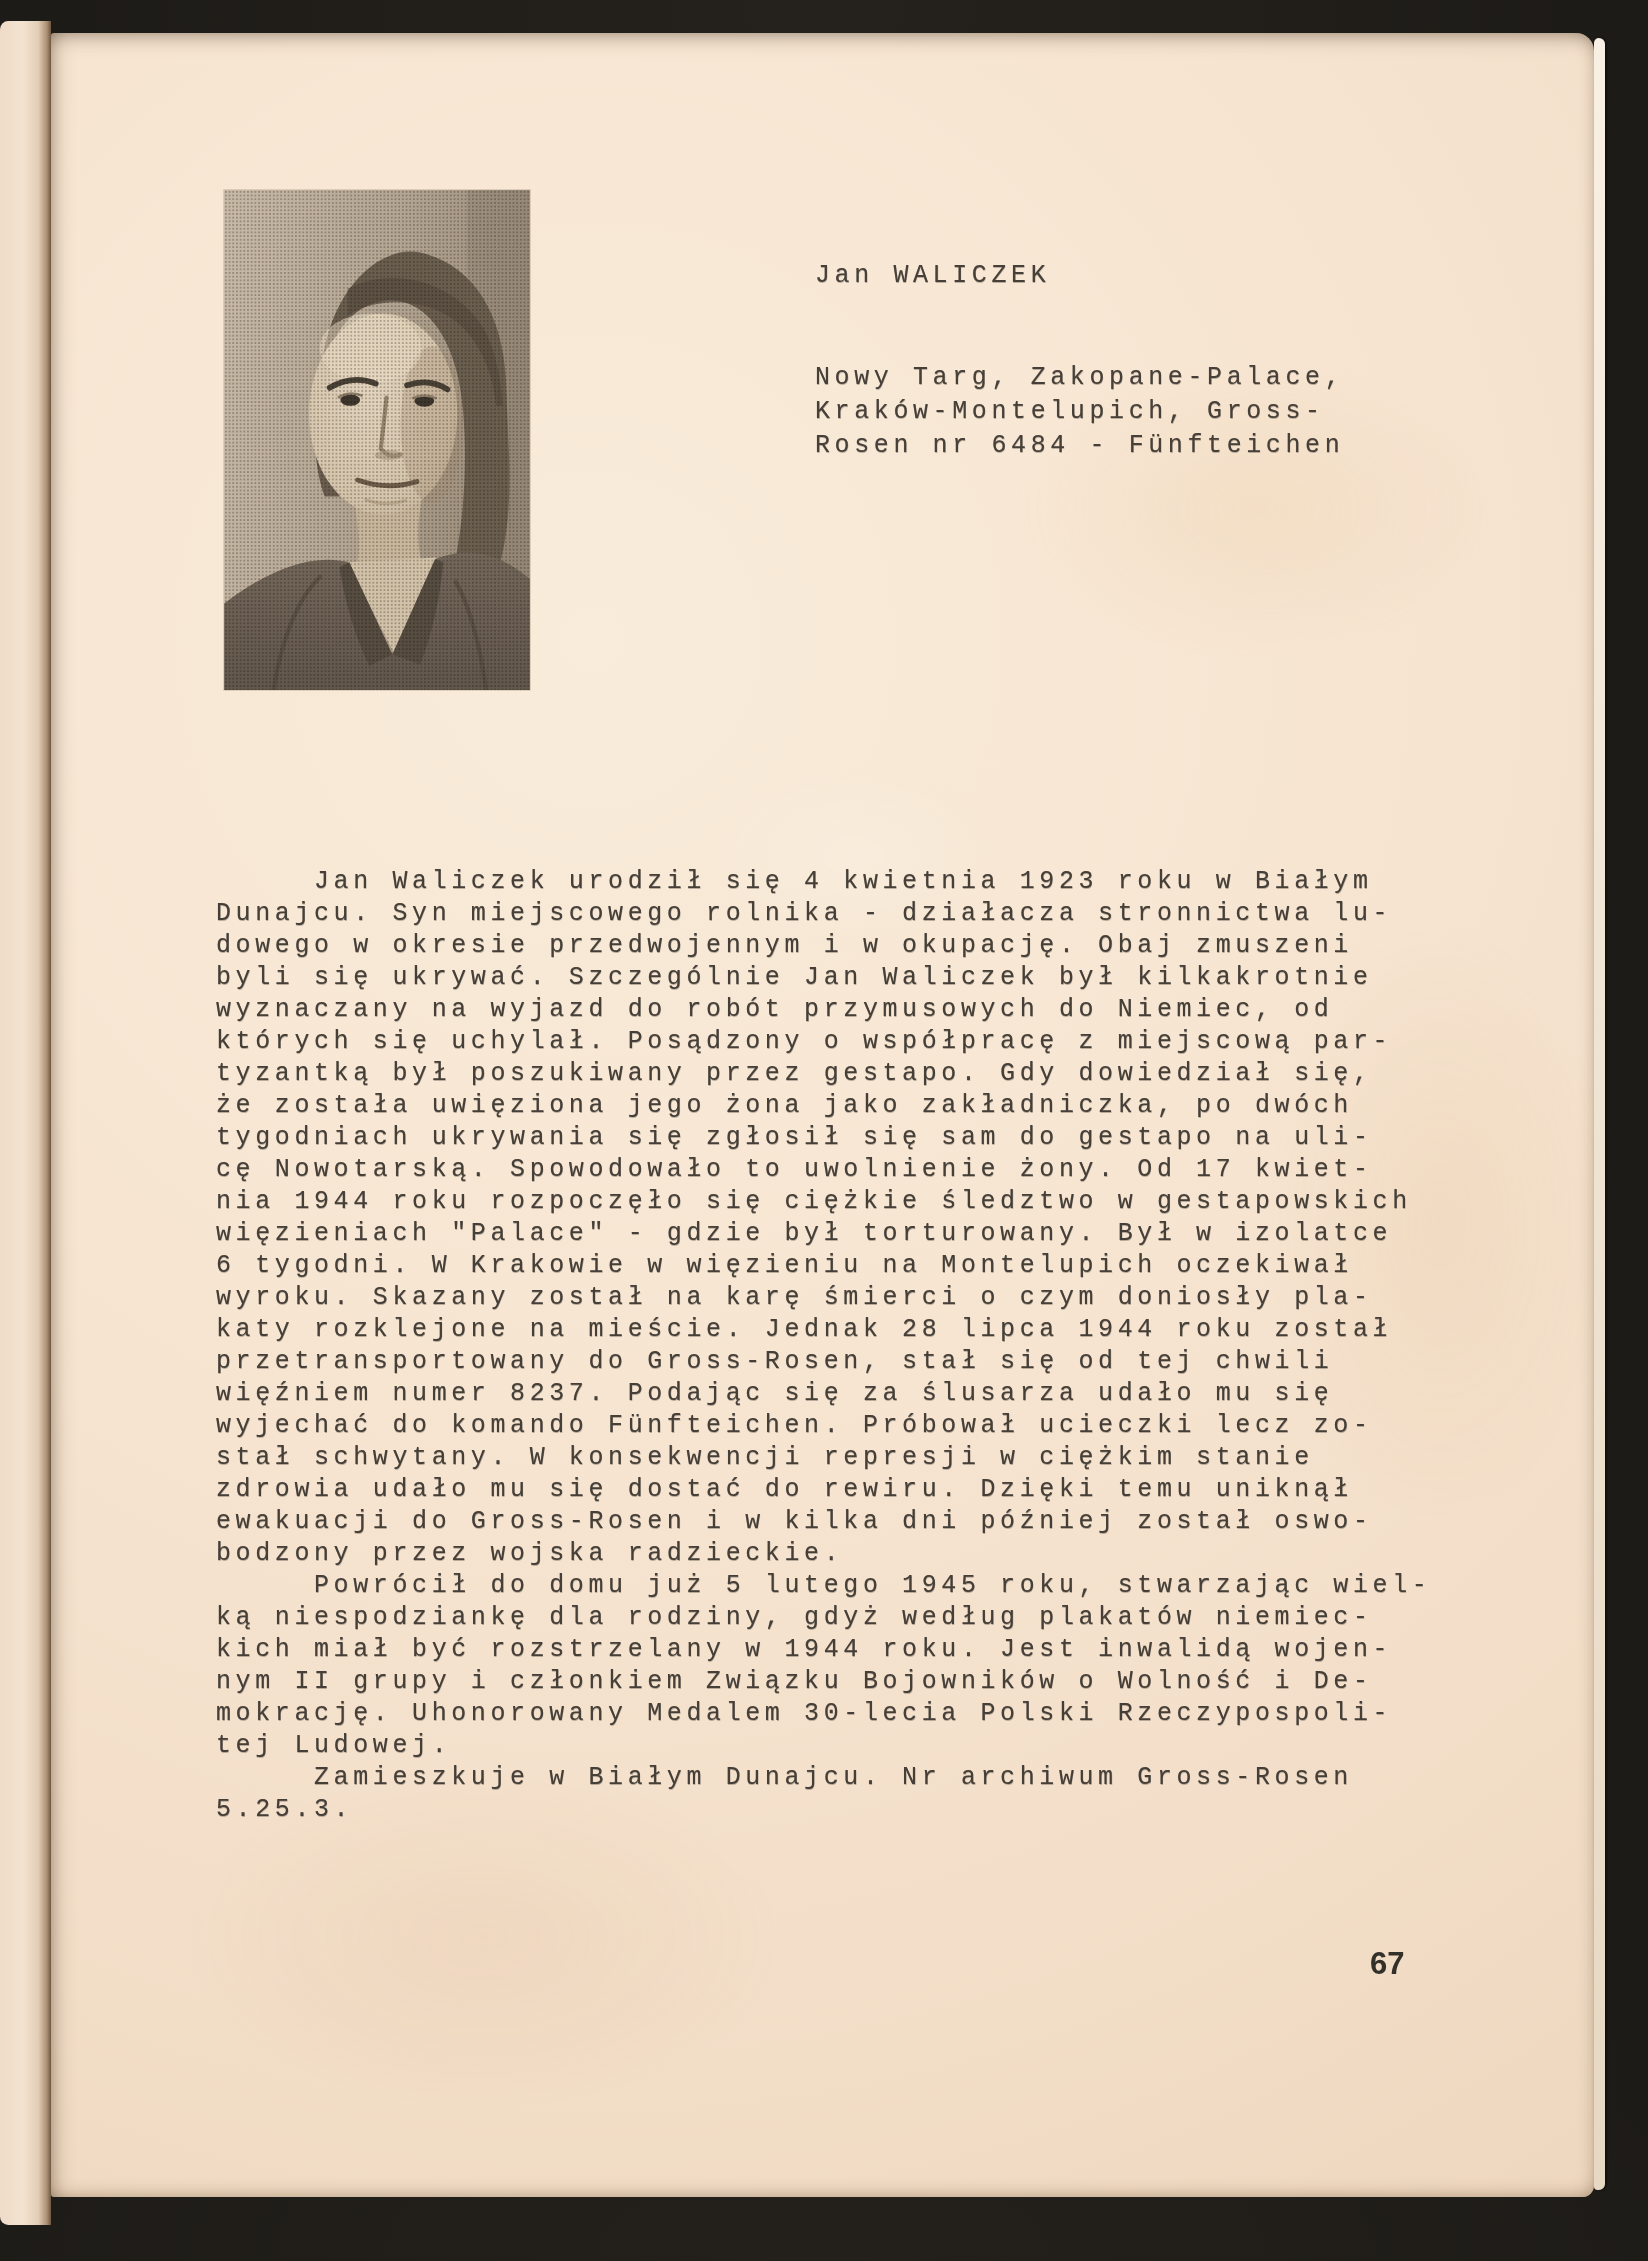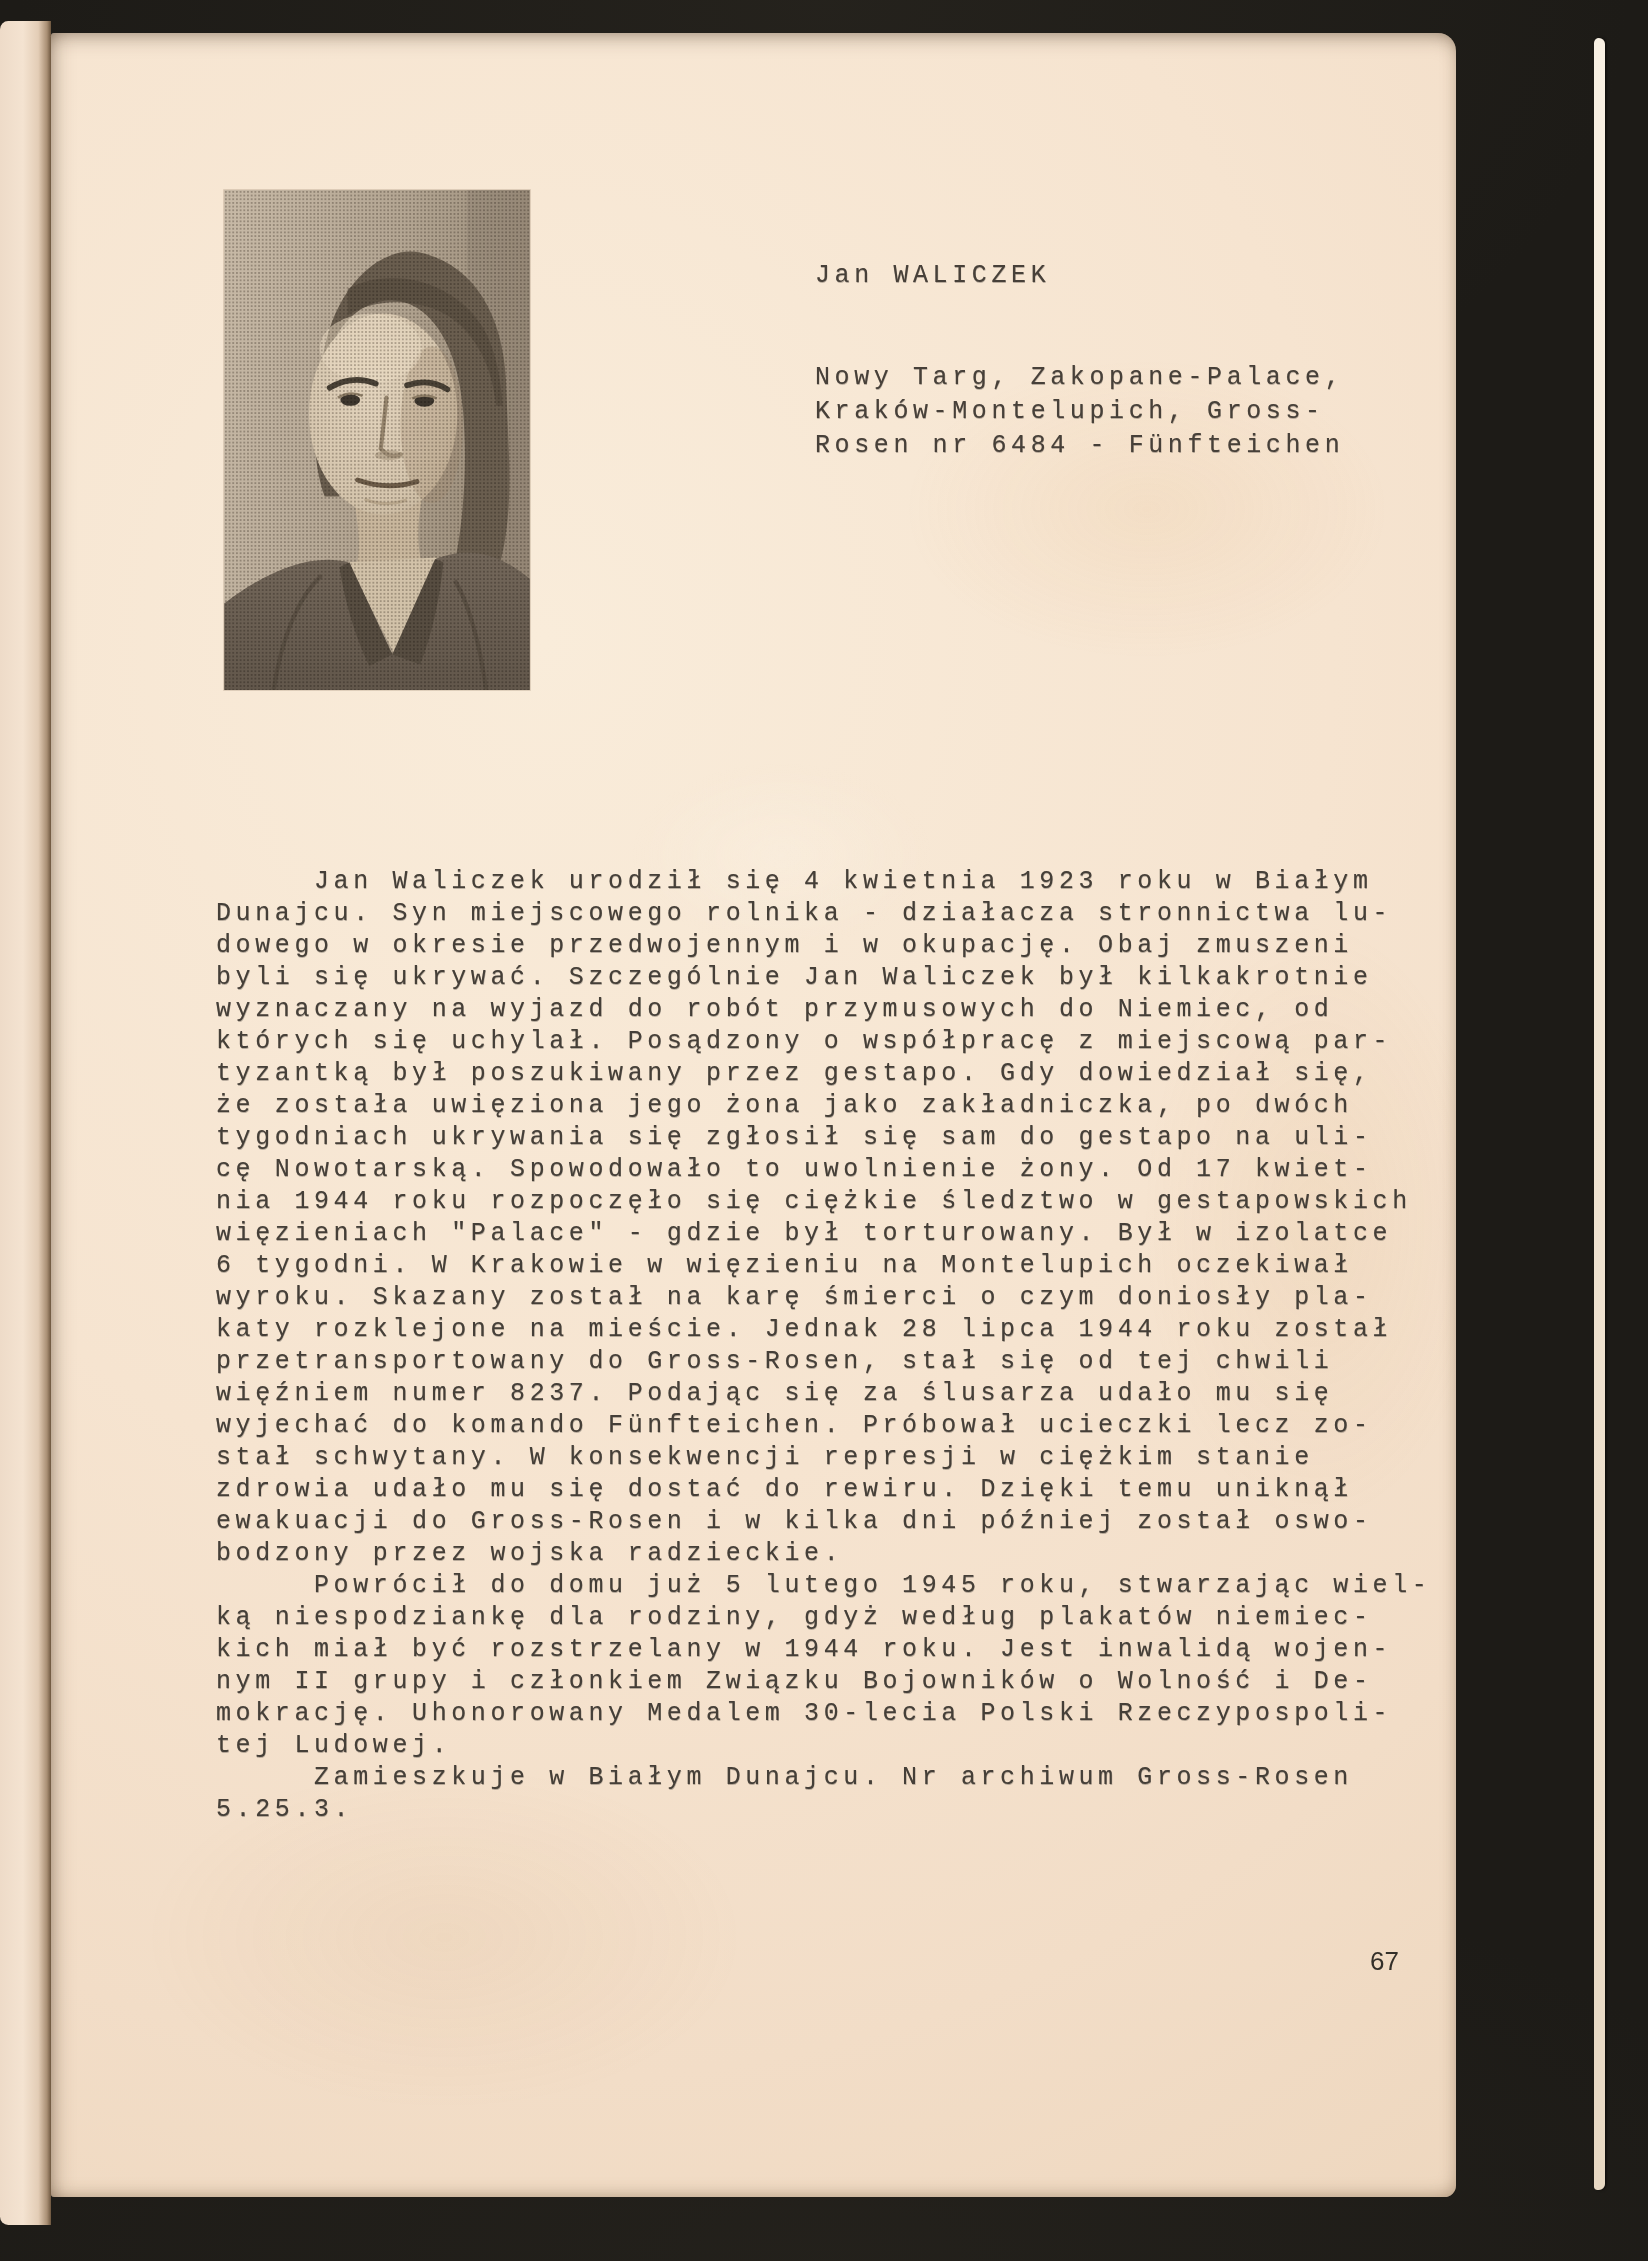--- a/index.html
+++ b/index.html
@@ -12,21 +12,21 @@
     font-family:"Liberation Mono","DejaVu Sans Mono",monospace;
   }
   
   .prev-page {
     position:absolute; left:0; top:21.4px; width:51px; height:2204px;
     background:linear-gradient(90deg,#eedbc8 0%,#f4e3d1 45%,#e3cdb6 75%,#a98f74 92%,#6d563e 100%);
     border-radius:8.2px 0 0 8.2px;
   }
   
   .page {
-    position:absolute; left:51px; top:33px; width:1405px; height:2164px;
+    position:absolute; left:51px; top:33px; width:1543px; height:2164px;
     background:radial-gradient(125% 90% at 35% 28%, #f9ecda 0%, #f6e4d0 45%, #f2ddc7 74%, #edd6bd 100%);
     border-radius:3.3px 18px 11.5px 3.3px;
     box-shadow:
       inset 0 13px 21.4px -13px rgba(55,38,20,.5),
       inset 13px 0 23px -15px rgba(70,45,25,.55),
       inset -6.6px -10px 18px -10px rgba(95,65,35,.35);
   }
   
   .fore-edge {
     position:absolute; left:1594px; top:38px; width:10.7px; height:2152px;
@@ -64,21 +64,21 @@
   .body-block {
     position:absolute; left:165px; top:787px;
     font-size:25px; letter-spacing:4.6px; line-height:32px;
     color:#453f38; white-space:pre;
     text-shadow:0.3px 0.5px 0 rgba(69,63,56,.35), -0.2px -0.2px 0 rgba(69,63,56,.22);
     margin-top:46px;
   }
   .page-number {
     position:absolute; left:1319px; top:1913px;
     font-family:"Liberation Sans","DejaVu Sans",sans-serif;
-    font-weight:400; font-size:26px; color:#332f29;
+    font-weight:700; font-size:31px; color:#332f29;
   }
 </style>
 </head>
 <body>
 
 <div class="stage">
 
   <div class="prev-page"></div>
 
   <div class="page">

